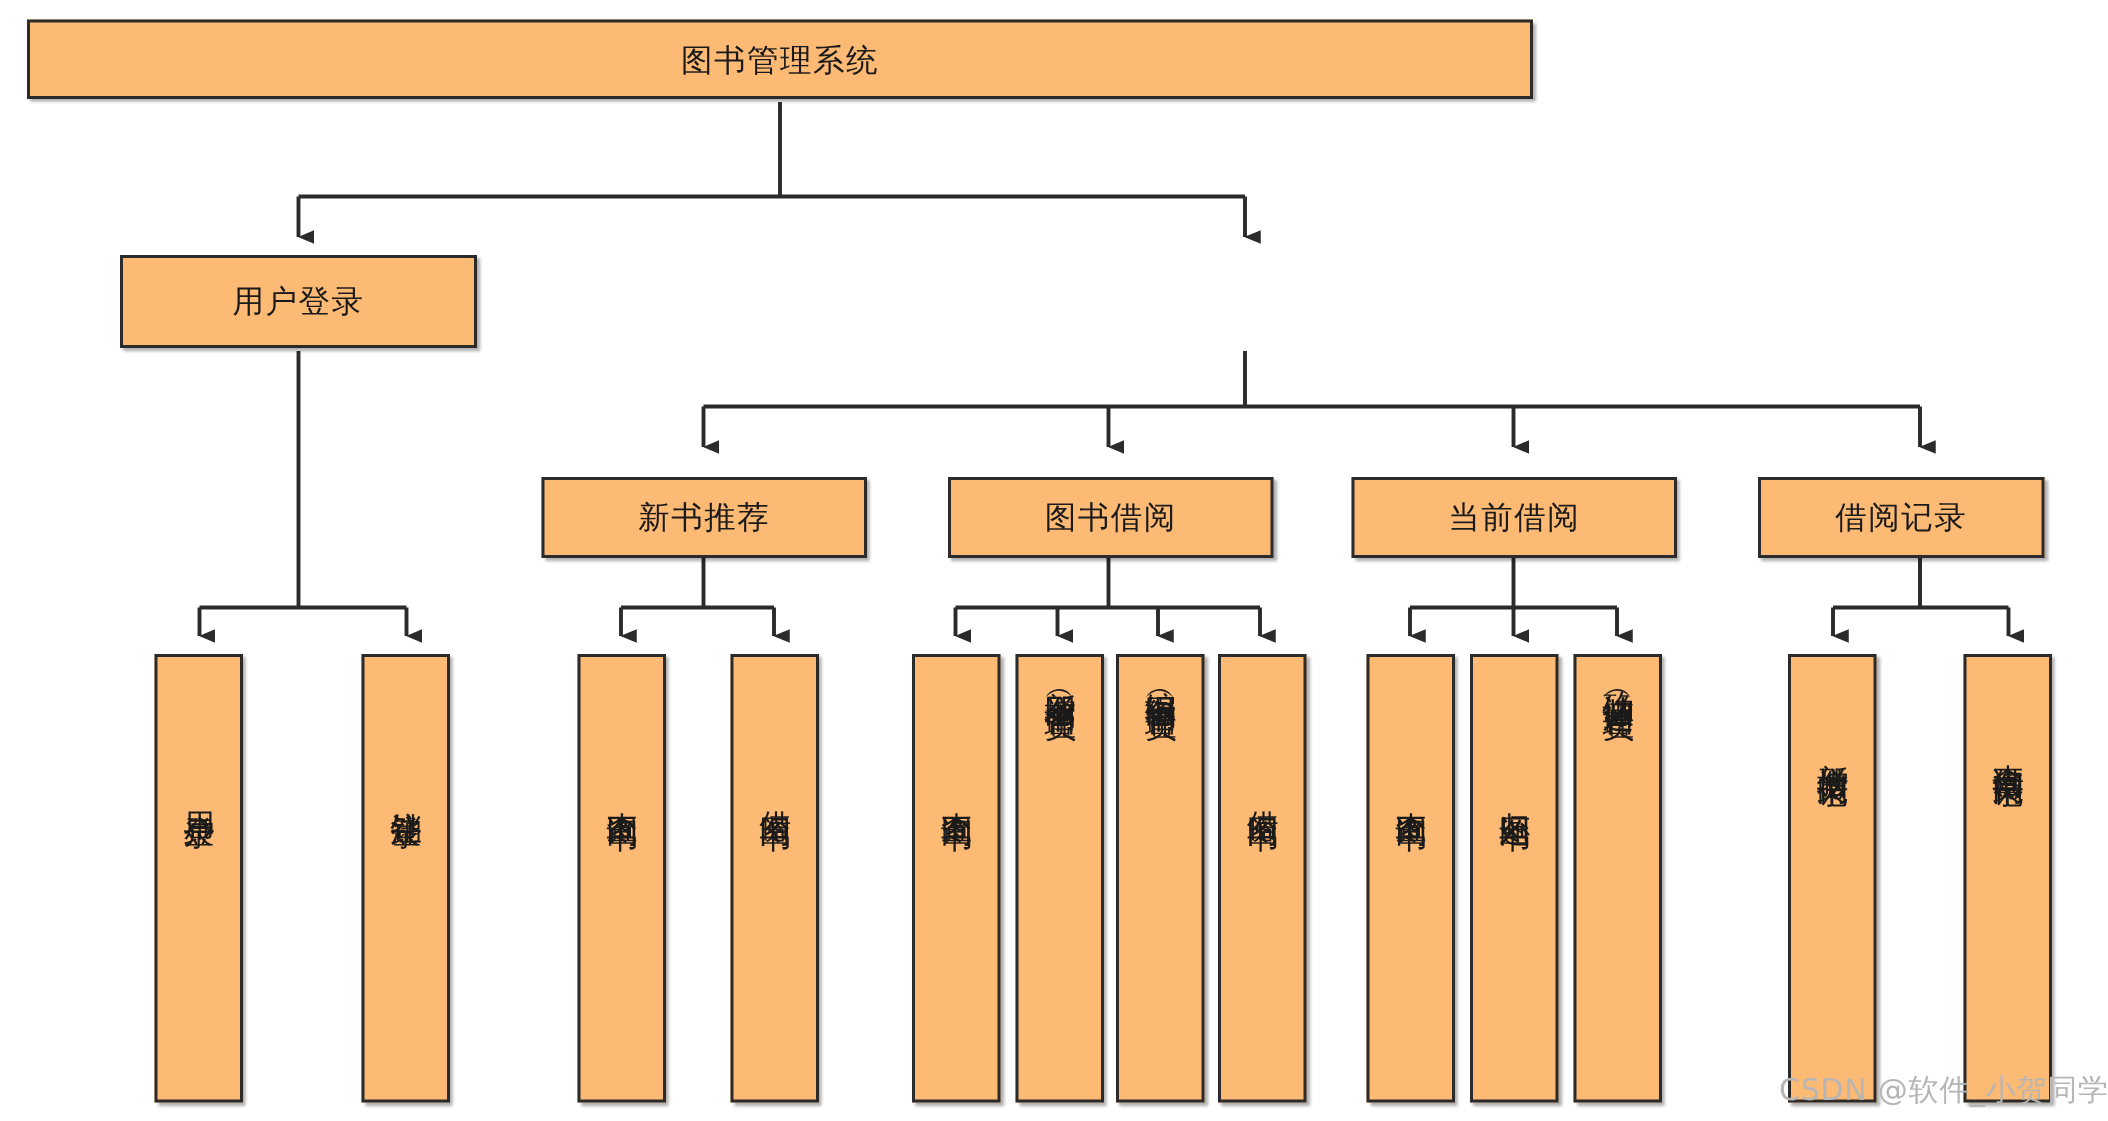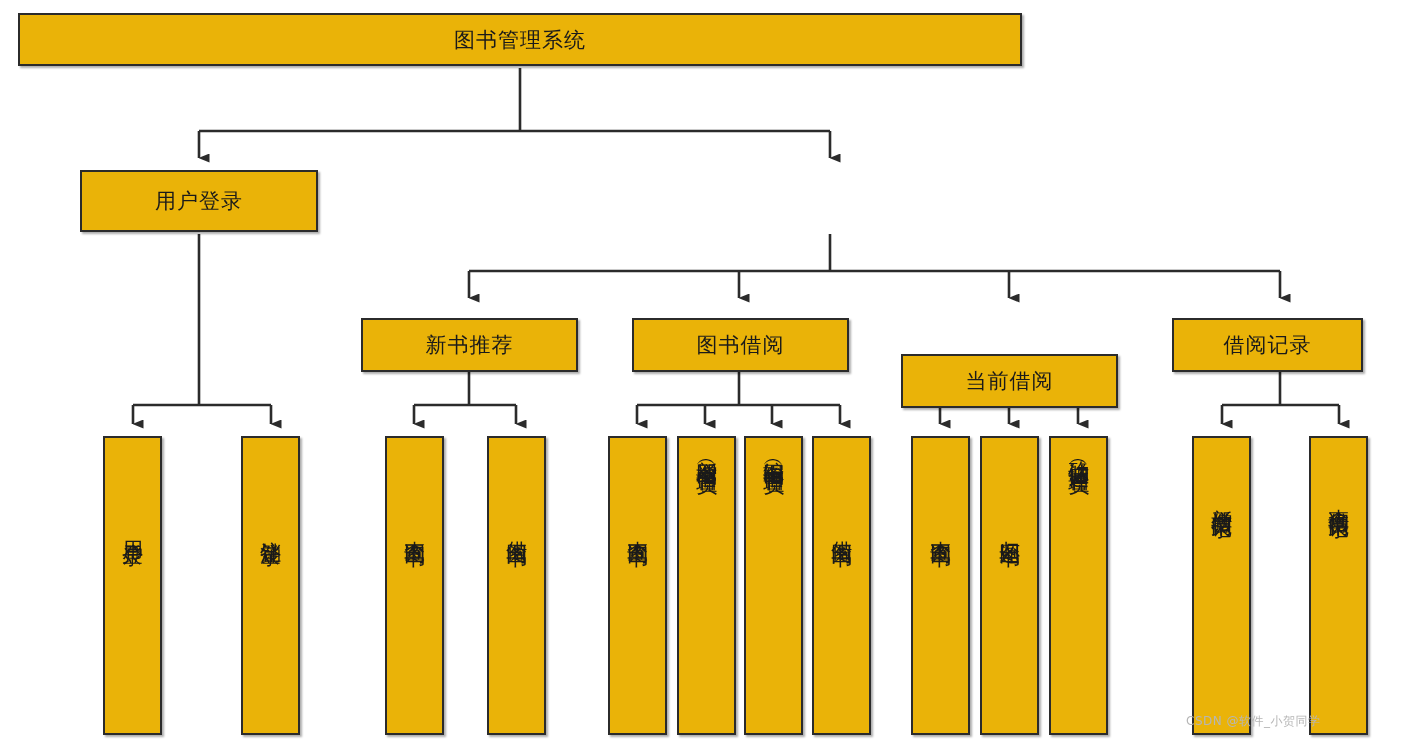--- a/index.html
+++ b/index.html
@@ -21,21 +21,21 @@
   svg.edges {
     position: absolute;
     left: 0;
     top: 0;
     width: 1405px;
     height: 747px;
   }
   .node {
     position: absolute;
     box-sizing: border-box;
-    background: #eab308;
+    background: #fdba74;
     border: 2px solid #2b2b2b;
     box-shadow: 2px 2px 2px rgba(0,0,0,0.32);
     display: flex;
     align-items: center;
     justify-content: center;
     color: #1a1a1a;
   }
   .node.horizontal {
     font-size: 21px;
     letter-spacing: 1px;
@@ -60,21 +60,21 @@
   .node.vertical.midhigh .vtext {
     margin-top: 50px;
   }
   .node.vertical.short .vtext {
     margin-top: 82px;
   }
   .watermark {
     position: absolute;
     left: 1186px;
     top: 713px;
-    font-size: 12px;
+    font-size: 20px;
     color: #b6b6b6;
     white-space: nowrap;
     letter-spacing: 0.5px;
     font-family: "DejaVu Sans", "Liberation Sans", sans-serif;
   }
 </style>
 </head>
 <body>
 
 <div id="diagram-root">
@@ -142,21 +142,21 @@
   <div class="node horizontal" style="left:80px; top:170px; width:238px; height:62px;">
     <span>用户登录</span>
   </div>
 
   <div class="node horizontal" style="left:632px; top:318px; width:217px; height:54px;">
     <span>图书借阅</span>
   </div>
   <div class="node horizontal" style="left:361px; top:318px; width:217px; height:54px;">
     <span>新书推荐</span>
   </div>
-  <div class="node horizontal" style="left:901px; top:318px; width:217px; height:54px;margin-top:36px;">
+  <div class="node horizontal" style="left:901px; top:318px; width:217px; height:54px;">
     <span>当前借阅</span>
   </div>
   <div class="node horizontal" style="left:1172px; top:318px; width:191px; height:54px;">
     <span>借阅记录</span>
   </div>
 
   <div class="node vertical short" style="left:103px; top:436px; width:59px; height:299px;">
     <span class="vtext">用户登录</span>
   </div>
   <div class="node vertical short" style="left:241px; top:436px; width:59px; height:299px;">

